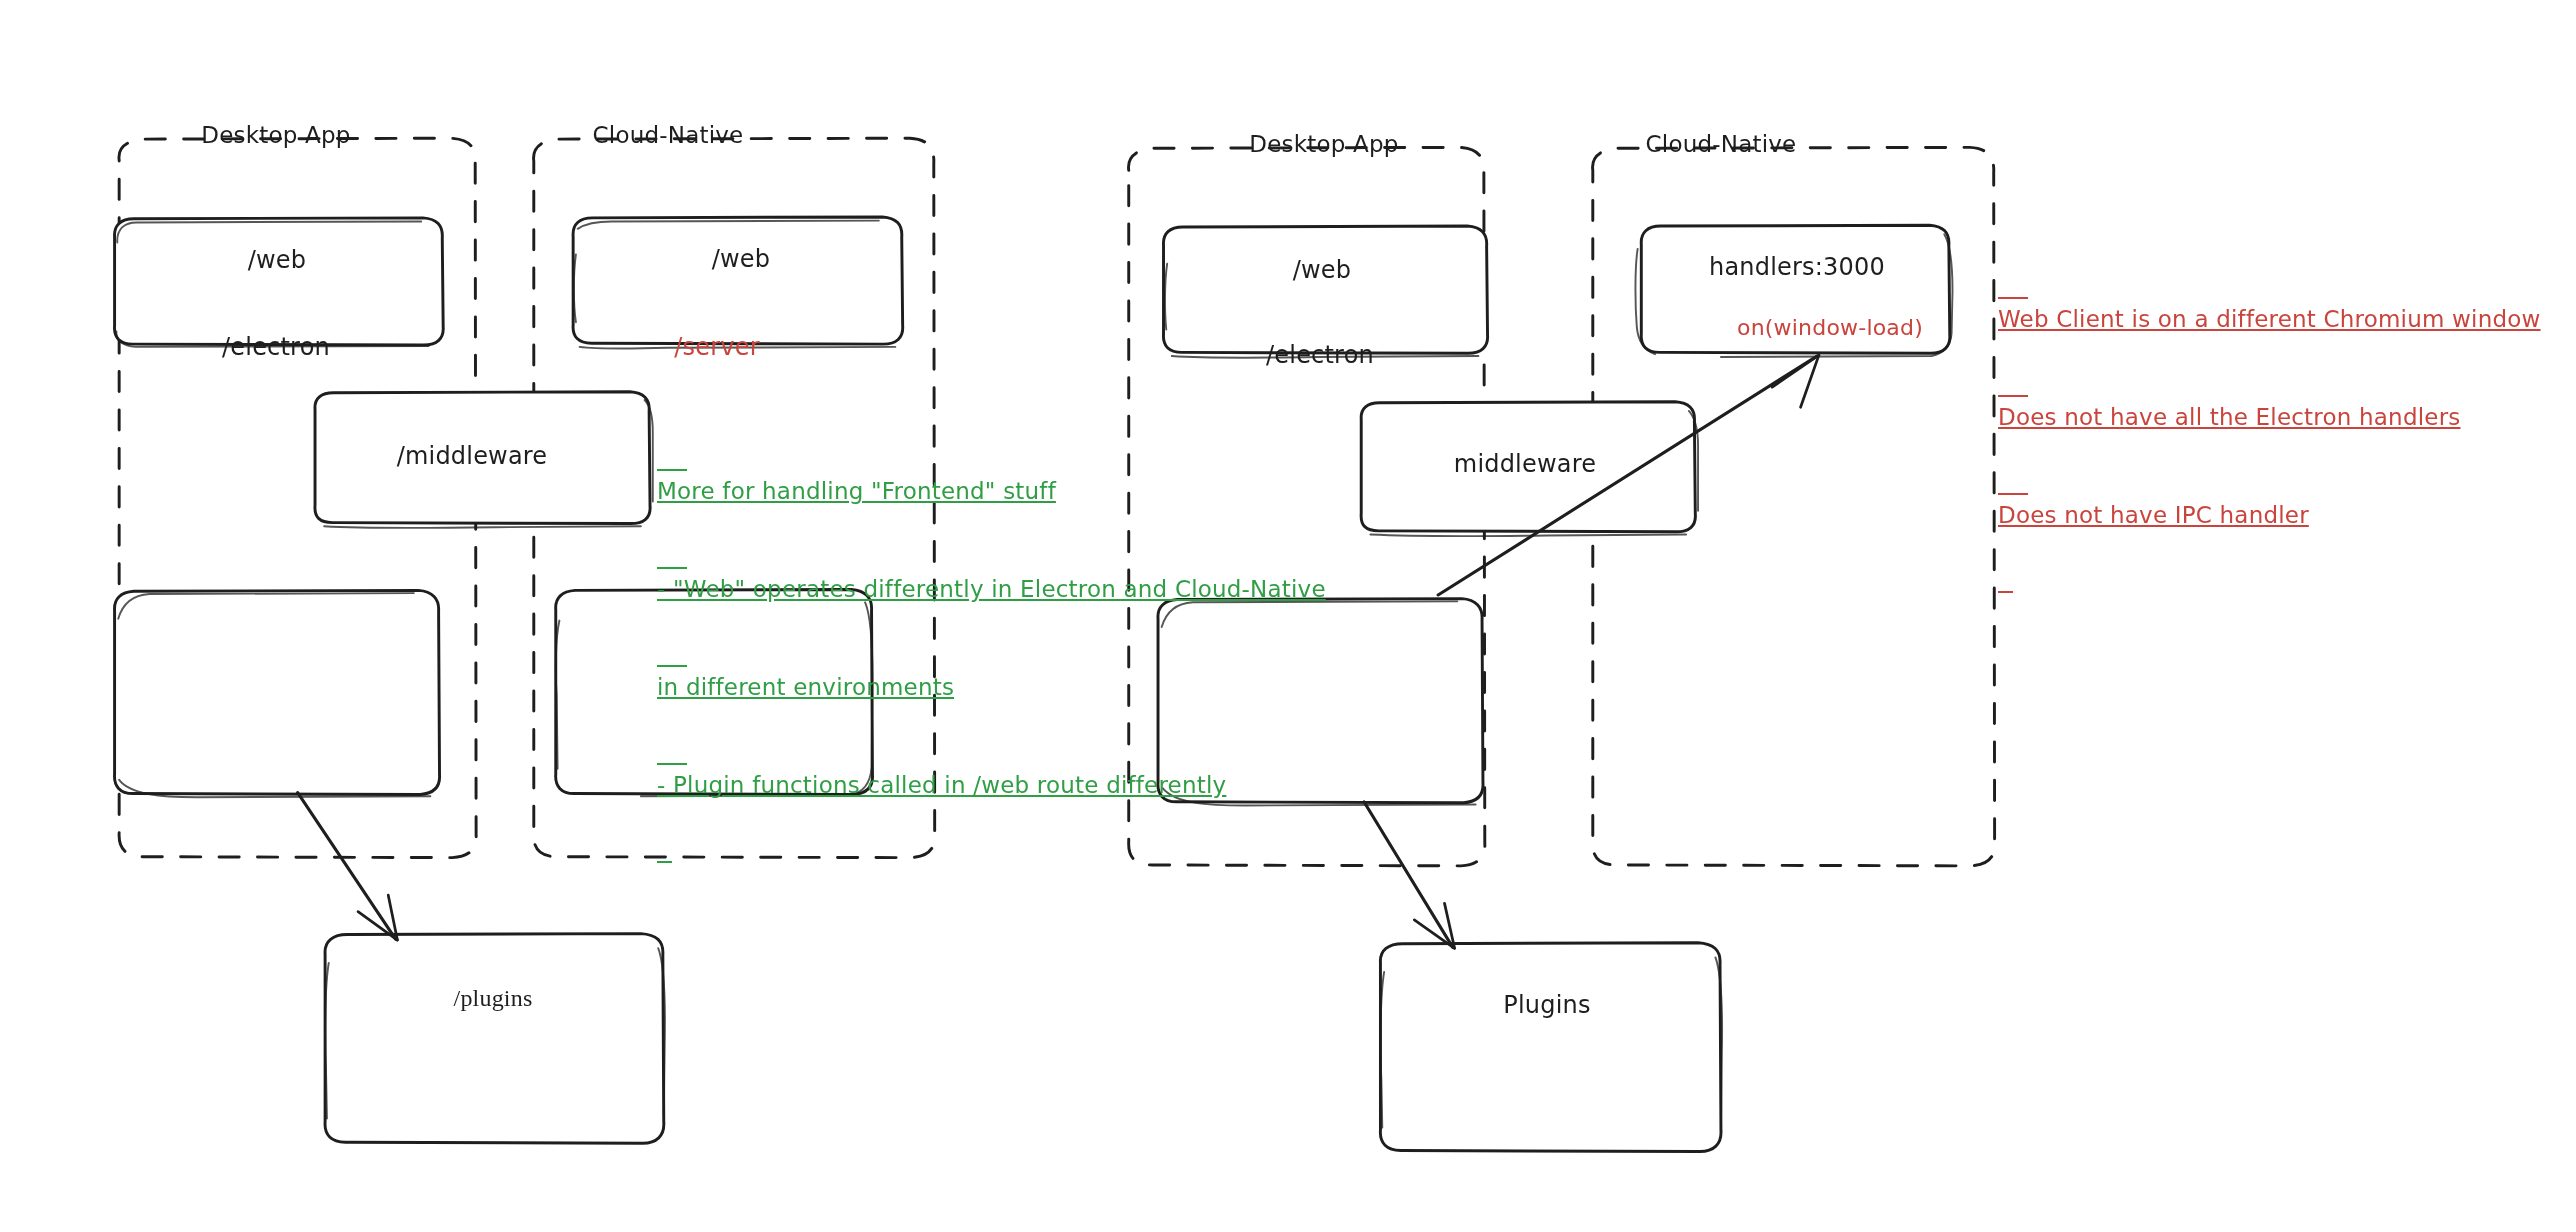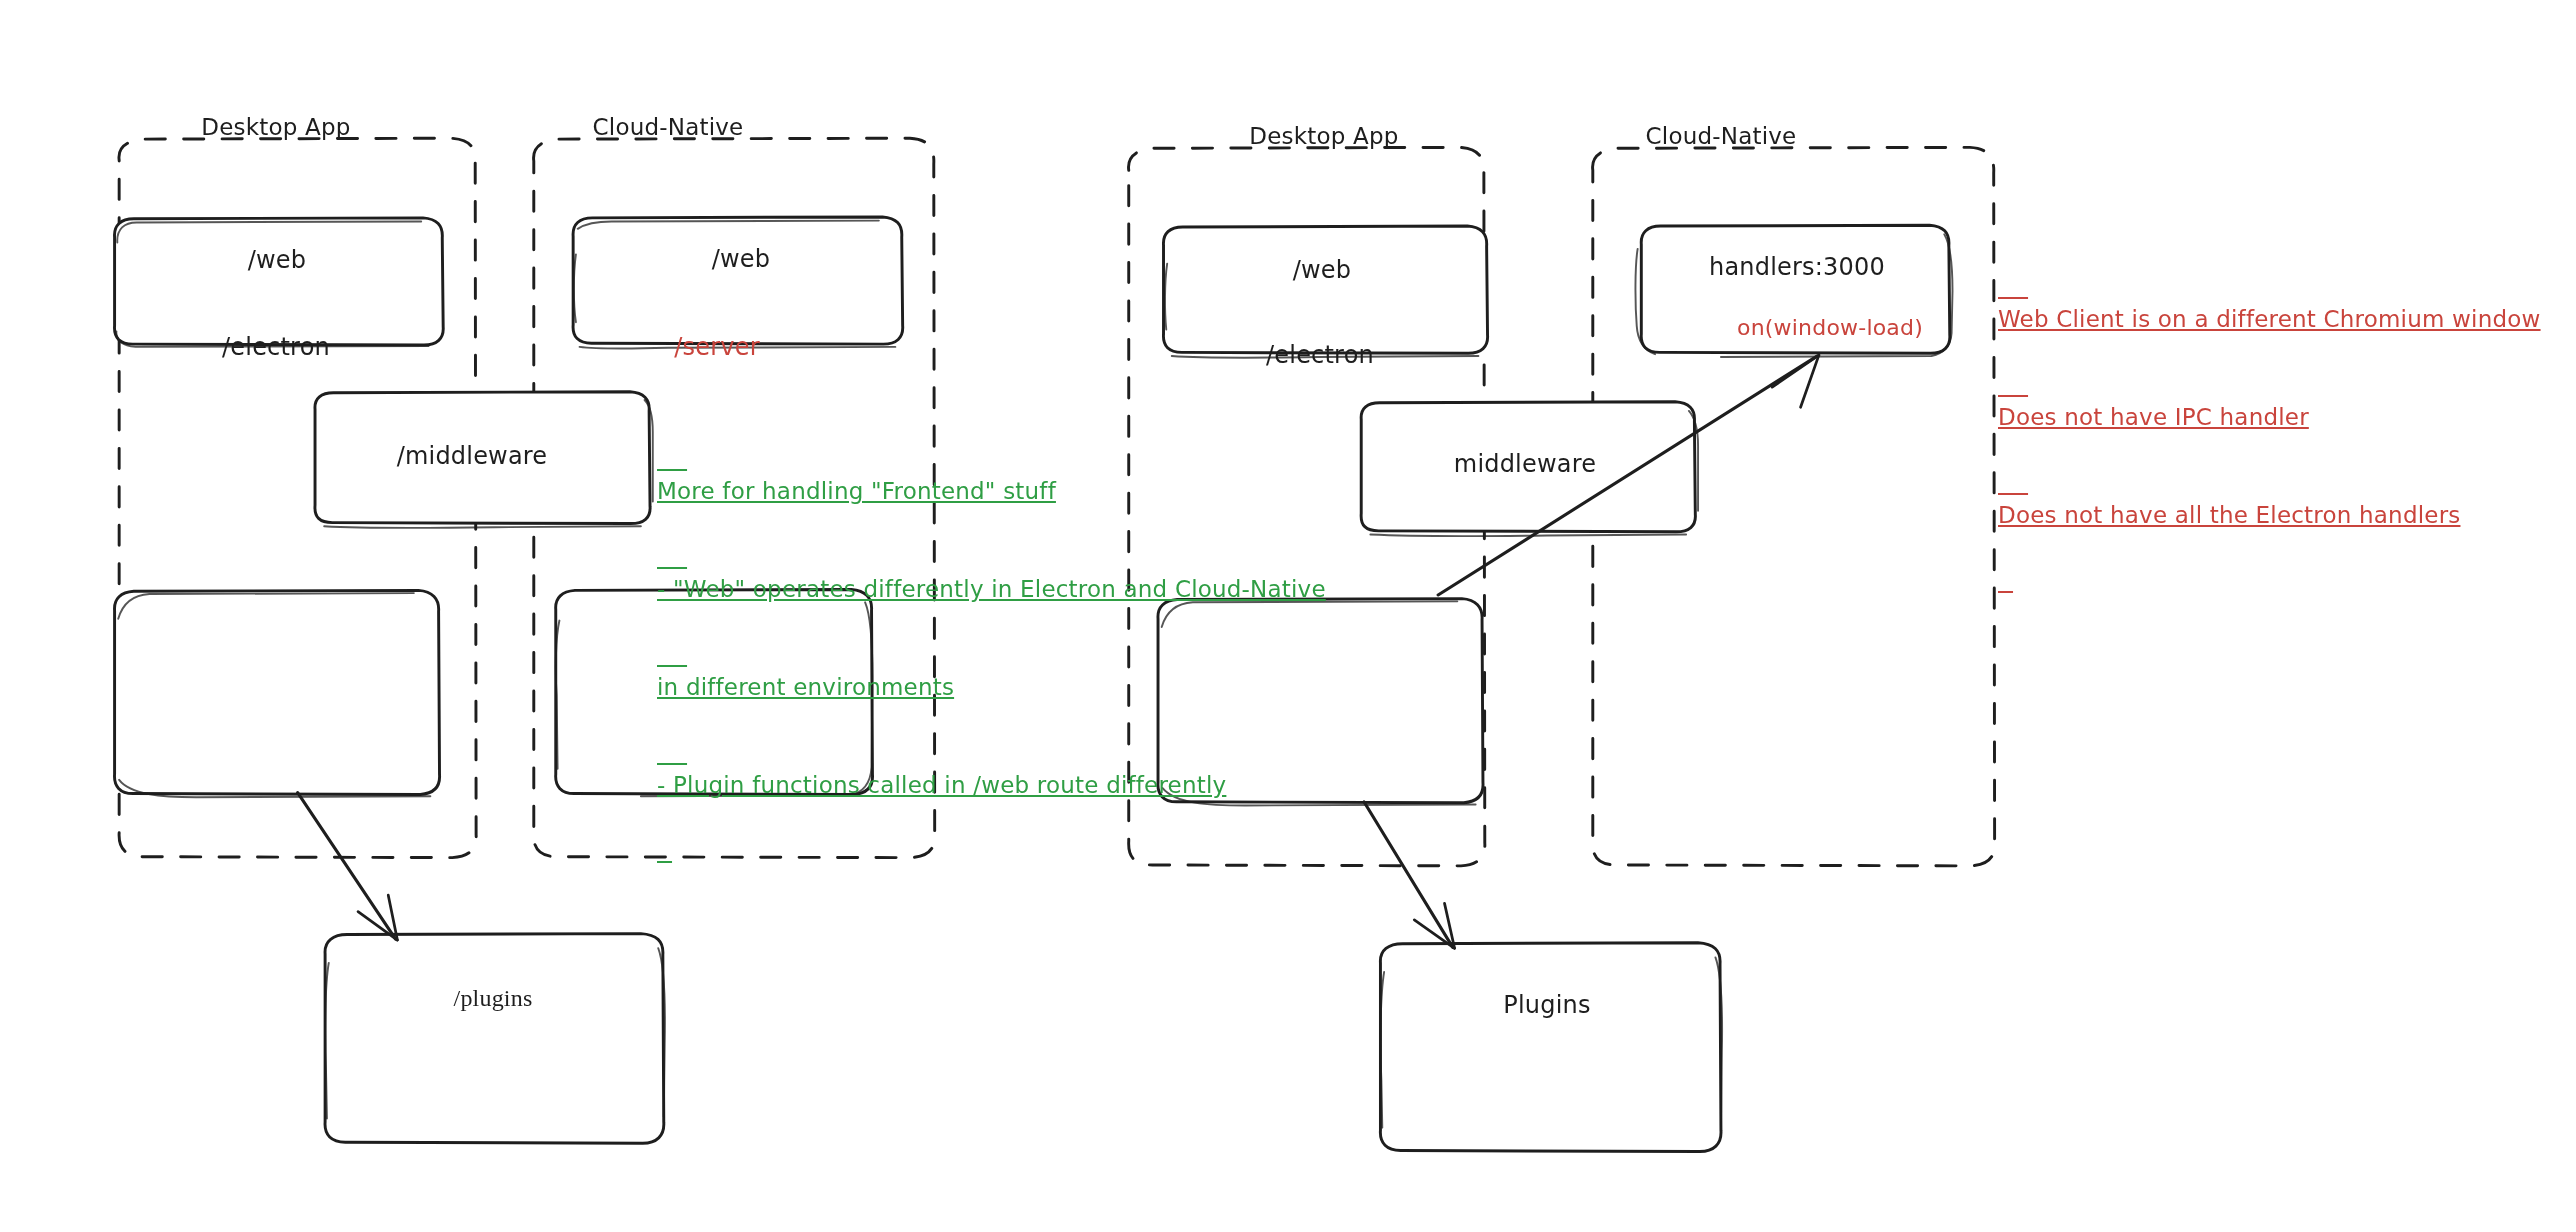--- a/index.html
+++ b/index.html
@@ -30,20 +30,21 @@
     font-family: "DejaVu Sans", sans-serif;
     color: #1e1e1e;
     white-space: pre;
     line-height: 1.25;
     letter-spacing: 0.2px;
   }
   .group-title {
     font-size: 23px;
     text-align: center;
     transform: translateX(-50%);
+    margin-top: 8px;
   }
   .node-label {
     font-size: 24px;
     text-align: center;
     transform: translateX(-50%);
   }
   .node-sub {
     font-size: 22px;
     text-align: center;
     transform: translateX(-50%);
@@ -351,18 +352,18 @@
 
   <div class="lbl note green" style="left:657px; top:410px;">
     <div>More for handling "Frontend" stuff</div>
     <div>- "Web" operates differently in Electron and Cloud-Native</div>
     <div>in different environments</div>
     <div>- Plugin functions called in /web route differently</div>
   </div>
 
   <div class="lbl note red" style="left:1998px; top:238px;">
     <div>Web Client is on a different Chromium window</div>
+    <div>Does not have all the Electron handlers</div>
     <div>Does not have IPC handler</div>
-    <div>Does not have all the Electron handlers</div>
   </div>
 
 </div>
 
 
 </body></html>

